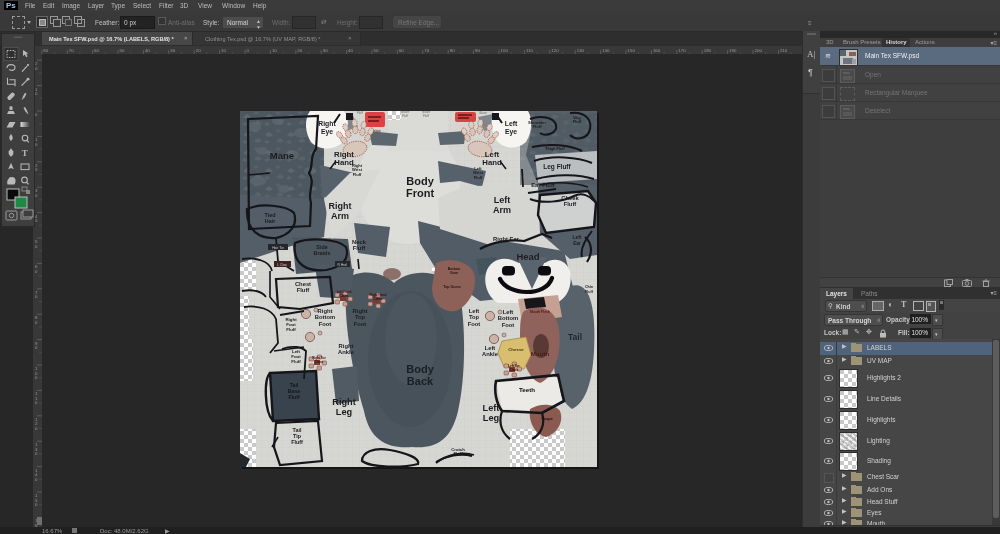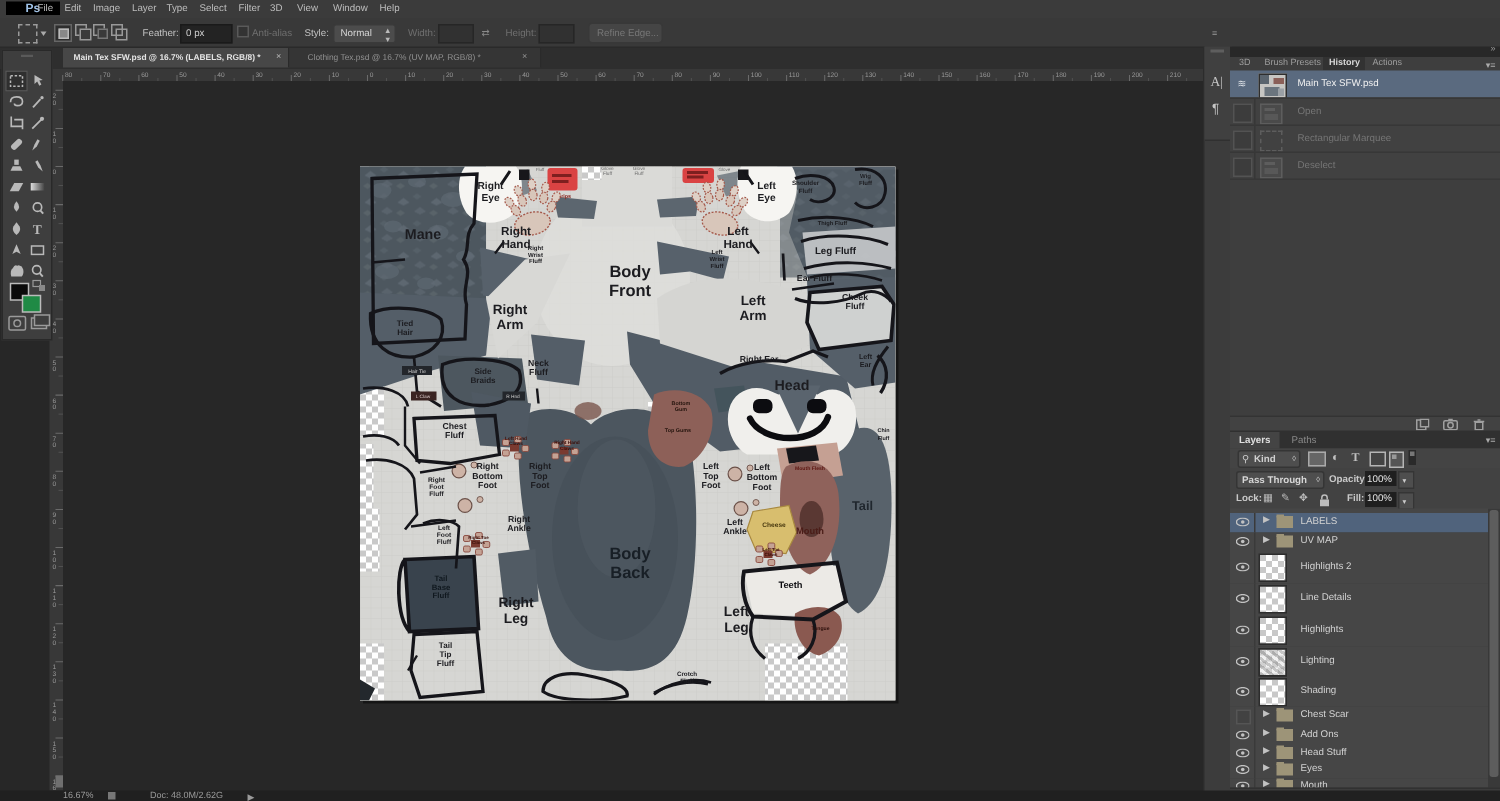--- a/index.html
+++ b/index.html
@@ -17,21 +17,21 @@
   .toolbar{left:1px;top:33px;width:32px;height:192px;background:#3e3e3e;border:1px solid #292929;}
   .rightdock{left:820px;top:31px;width:180px;height:503px;background:#424242;}
   .strip{left:802px;top:31px;width:18px;height:503px;background:#3c3c3c;border-left:1px solid #2c2c2c;}
   .statusbar{left:0;top:527px;width:1000px;height:7px;background:#202020;color:#9a9a9a;font-size:6px;}
   .t{position:absolute;white-space:nowrap;}
 </style>
 </head>
 <body>
 
 <div class="abs menubar">
-  <span style="left:4px;top:1px;color:#9fc2e8;background:#000000;padding:0 13px;font-size:8px;font-weight:bold;">Ps</span>
+  <span style="left:4px;top:1px;color:#9fc2e8;background:#000000;padding:0 2px;font-size:8px;font-weight:bold;">Ps</span>
   <span style="left:25px;">File</span>
     <span style="left:43px;">Edit</span>
   <span style="left:62px;">Image</span>
     <span style="left:88px;">Layer</span>
   <span style="left:111px;">Type</span>
     <span style="left:133px;">Select</span>
   <span style="left:159px;">Filter</span>
     <span style="left:180px;">3D</span>
   <span style="left:198px;">View</span>
     <span style="left:222px;">Window</span>

